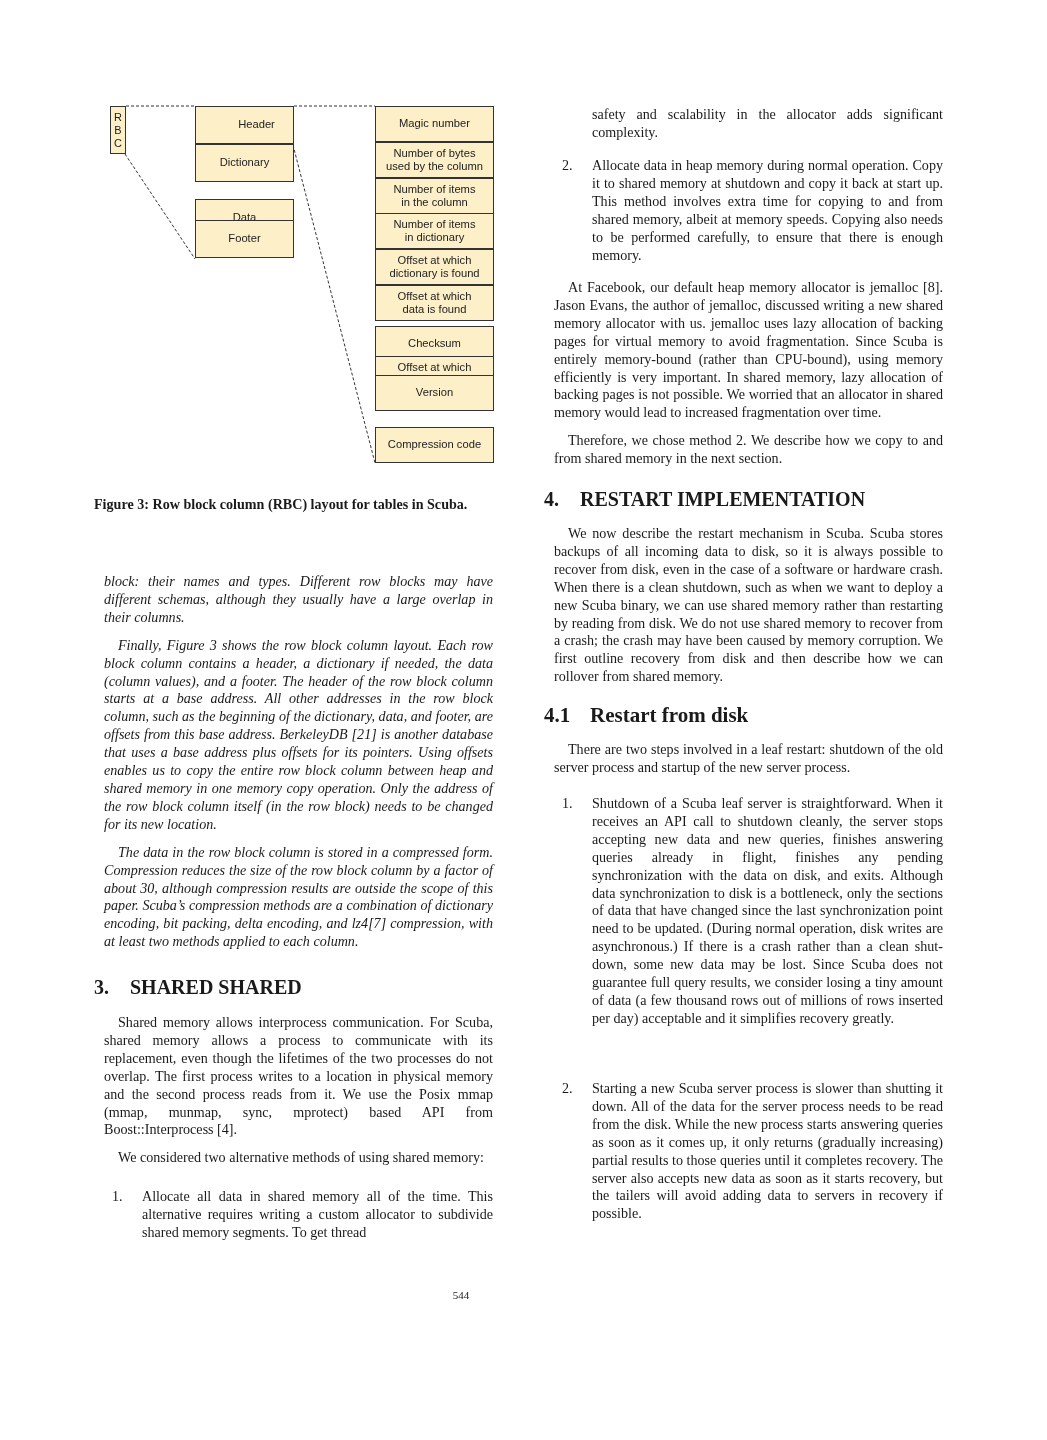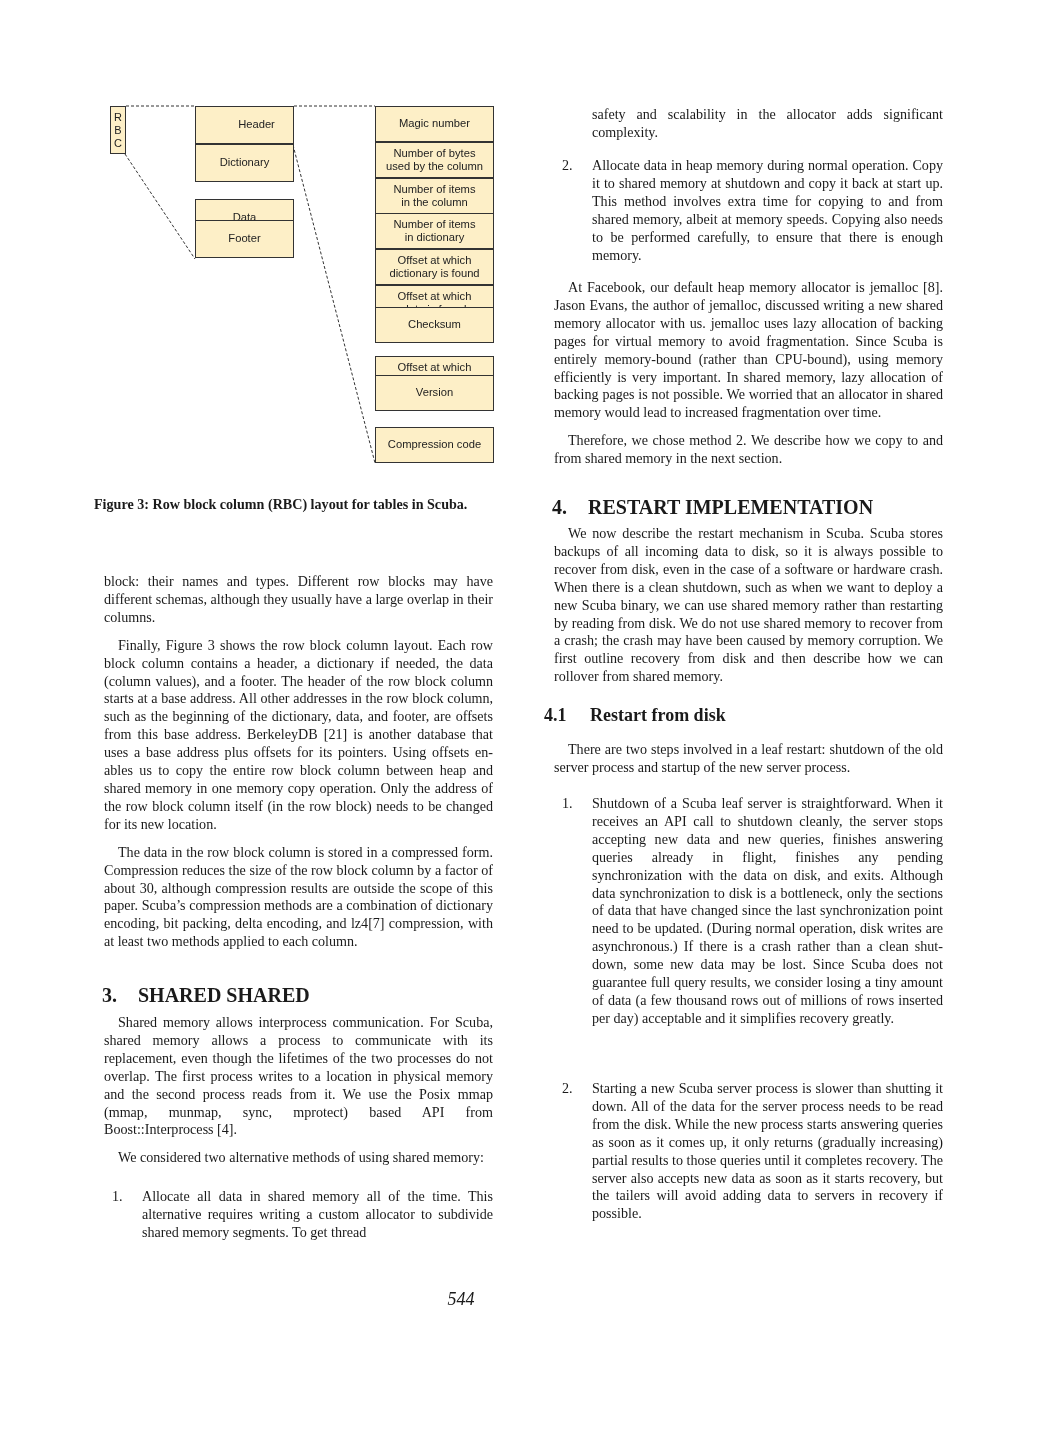--- a/index.html
+++ b/index.html
@@ -22,33 +22,33 @@
     .fbox span { display: block; }
     #rbc-box { left: 10px; top: 11px; width: 16px; height: 48px; flex-direction: column; padding: 2px 0; }
     #rbc-box span { line-height: 13px; font-size: 11px; }
     .mid { left: 95px; width: 99px; height: 38px; }
     .right { left: 275px; width: 119px; height: 36px; }
     #fig-svg { position: absolute; left: 0; top: 0; }
 
     #caption { position: absolute; left: 94px; top: 496px; width: 409px;
                font-size: 14.1px; line-height: 17.9px; font-weight: bold; margin: 0; }
 
-    h2.sec { font-size: 20px; font-weight: bold; margin: 8px; line-height: 22px;
+    h2.sec { font-size: 20px; font-weight: bold; margin: 0; line-height: 22px;
              font-family: "Liberation Serif", "DejaVu Serif", serif; }
     h2.sec .num { display: inline-block; width: 36px; }
-    h3.subsec { font-size: 18px; font-weight: bold; margin: 0; line-height: 22px; }
+    h3.subsec { font-size: 21px; font-weight: bold; margin: 0; line-height: 22px; }
     h3.subsec .num { display: inline-block; width: 46px; }
 
     .list-item { position: relative; padding-left: 38px; }
     .list-item .marker { position: absolute; left: 18px; top: 0; font-size: 14.1px; line-height: 17.9px; }
 
     .blk { position: absolute; left: 0; width: 409px; }
 
     #page-number { position: absolute; left: 0; width: 922px; top: 1289px; text-align: center;
-                   font-size: 18px; font-style: italic; }
+                   font-size: 11px; }
   </style>
 </head>
 <body>
 
 <div id="figure">
   <svg id="fig-svg" width="410" height="380">
     <g stroke="#333" stroke-width="1" stroke-dasharray="3,2" fill="none">
       <line x1="26" y1="11" x2="95" y2="11"></line>
       <line x1="25" y1="59" x2="95" y2="164"></line>
       <line x1="194" y1="11" x2="275" y2="11"></line>
@@ -91,39 +91,39 @@
     <span>in dictionary</span>
   </div>
   <div class="fbox right" style="top:154px; flex-direction:column;">
     <span>Offset at which</span>
     <span>dictionary is found</span>
   </div>
   <div class="fbox right" style="top:190px; flex-direction:column;">
     <span>Offset at which</span>
     <span>data is found</span>
   </div>
-  <div class="fbox right" style="top:212px;">
+  <div class="fbox right" style="top:231px;">
     <span>Checksum</span>
   </div>
   <div class="fbox right" style="top:261px; flex-direction:column;">
     <span>Offset at which</span>
     <span>footer is speeds</span>
   </div>
   <div class="fbox right" style="top:280px;">
     <span>Version</span>
   </div>
   <div class="fbox right" style="top:332px;">
     <span>Compression code</span>
   </div>
 </div>
 
 <p id="caption">Figure 3: Row block column (RBC) layout for tables in Scuba.</p>
 
 <div id="left-col" class="col">
-  <div class="blk" style="top:563px;">
+  <div class="blk" style="top:563px;font-style:italic;">
     <p class="p">block: their names and types. Different row blocks may have different schemas, although they usually have a large overlap in their columns.</p>
     <p class="p indent">Finally, Figure 3 shows the row block column layout. Each row block column contains a header, a dictionary if needed, the data (column values), and a footer. The header of the row block column starts at a base address. All other ad­dresses in the row block column, such as the beginning of the dictionary, data, and footer, are offsets from this base address. BerkeleyDB [21] is another database that uses a base address plus offsets for its pointers. Using offsets en­ables us to copy the entire row block column between heap and shared memory in one memory copy operation. Only the address of the row block column itself (in the row block) needs to be changed for its new location.</p>
     <p class="p indent">The data in the row block column is stored in a com­pressed form. Compression reduces the size of the row block column by a factor of about 30, although compression results are outside the scope of this paper. Scuba’s compression methods are a combination of dictionary encoding, bit pack­ing, delta encoding, and lz4[7] compression, with at least two methods applied to each column.</p>
   </div>
 
   <div class="blk" style="top:976px;">
     <h2 class="sec">
       <span class="num">3.</span><span>SHARED SHARED</span>
     </h2>
   </div>

